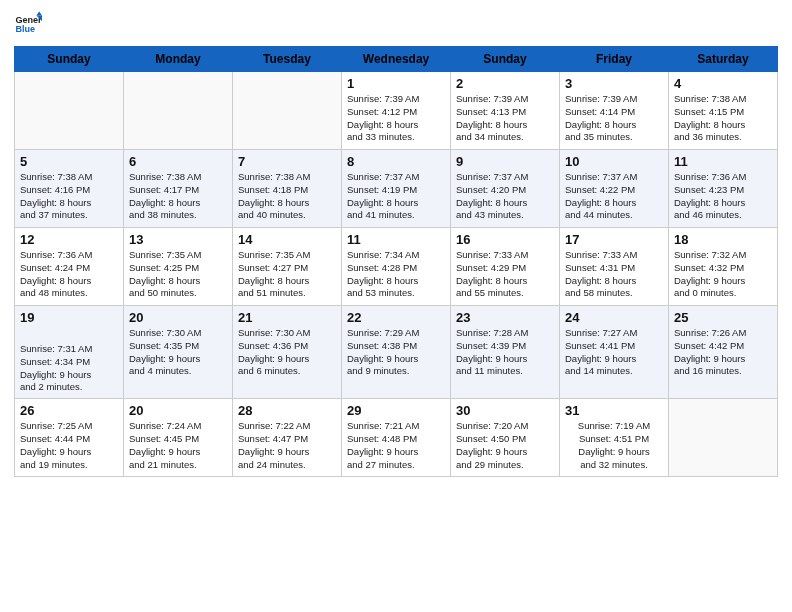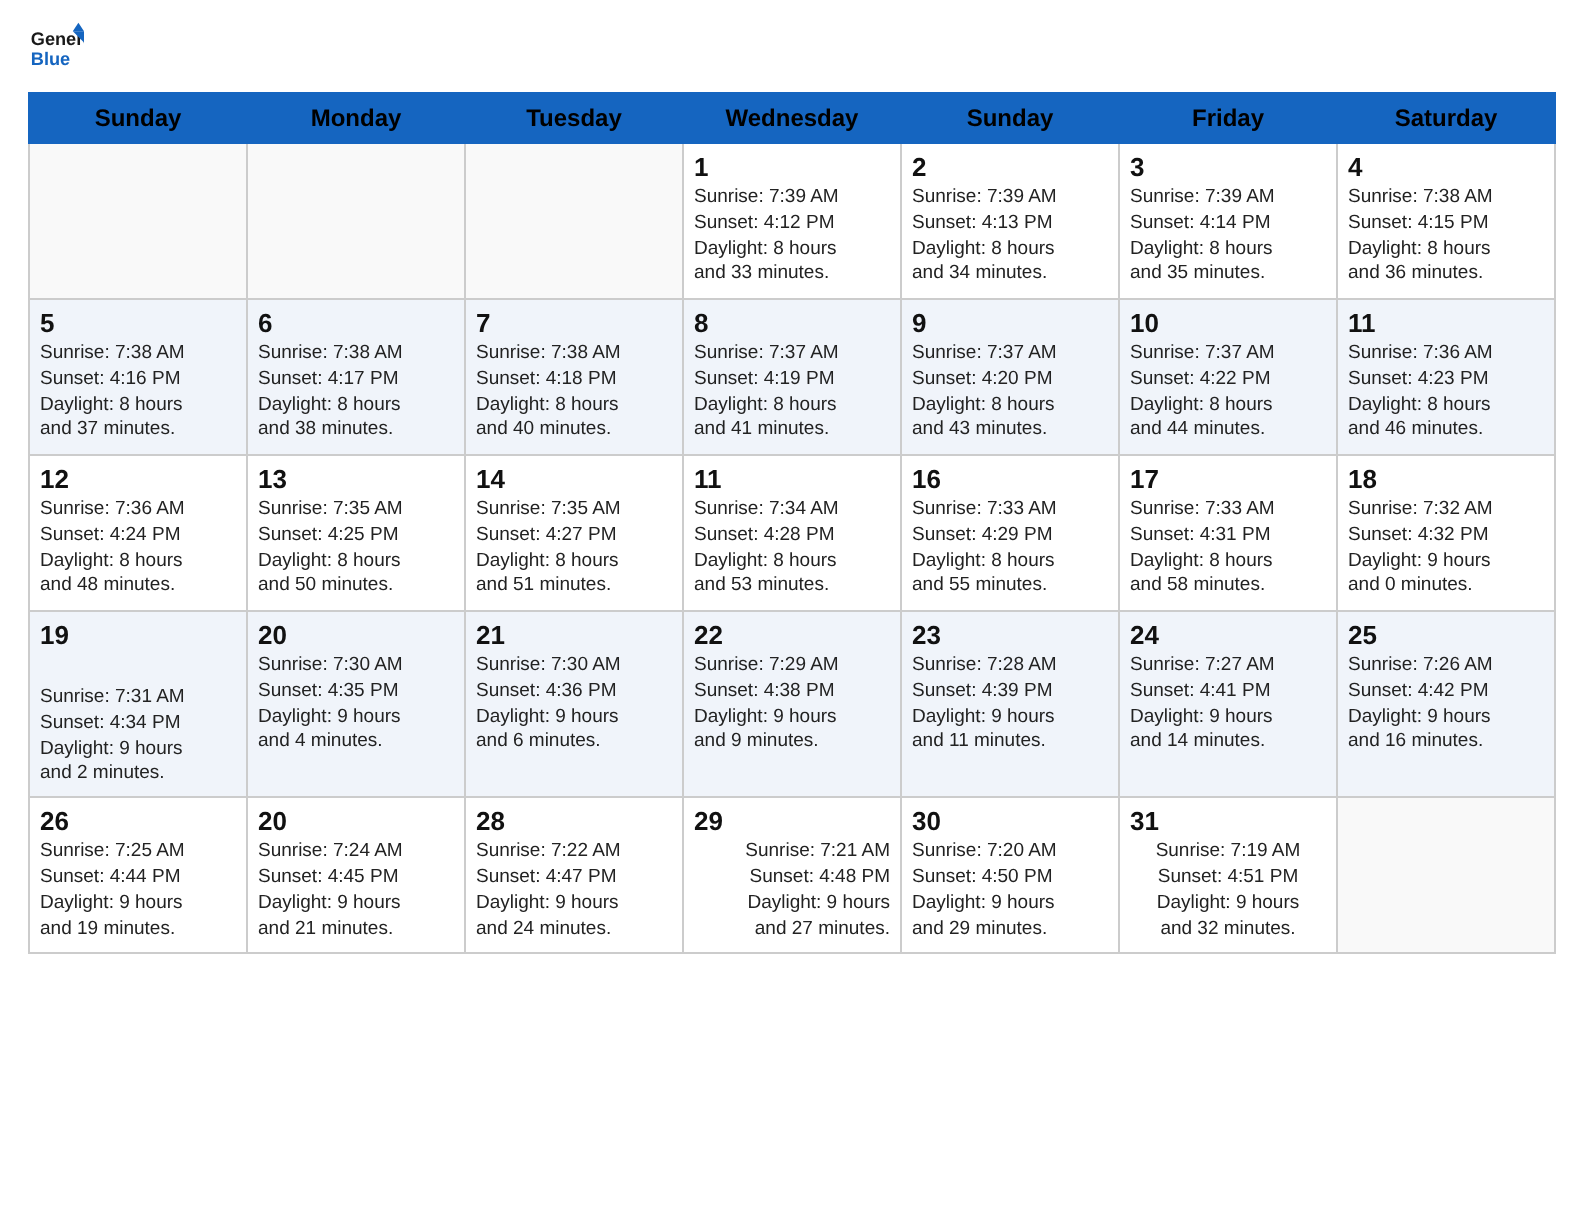--- a/index.html
+++ b/index.html
@@ -327,21 +327,21 @@
           </td>
           <td>
             <span class="day-num">28</span>
             <div class="day-info" style="white-space: pre-line;">Sunrise: 7:22 AM
 Sunset: 4:47 PM
 Daylight: 9 hours
 and 24 minutes.</div>
           </td>
           <td>
             <span class="day-num">29</span>
-            <div class="day-info" style="white-space: pre-line; text-align: right;">Sunrise: 7:21 AM
+            <div class="day-info" style="white-space: pre-line;">Sunrise: 7:21 AM
 Sunset: 4:48 PM
 Daylight: 9 hours
 and 27 minutes.</div>
           </td>
           <td>
             <span class="day-num">30</span>
             <div class="day-info" style="white-space: pre-line;">Sunrise: 7:20 AM
 Sunset: 4:50 PM
 Daylight: 9 hours
 and 29 minutes.</div>

